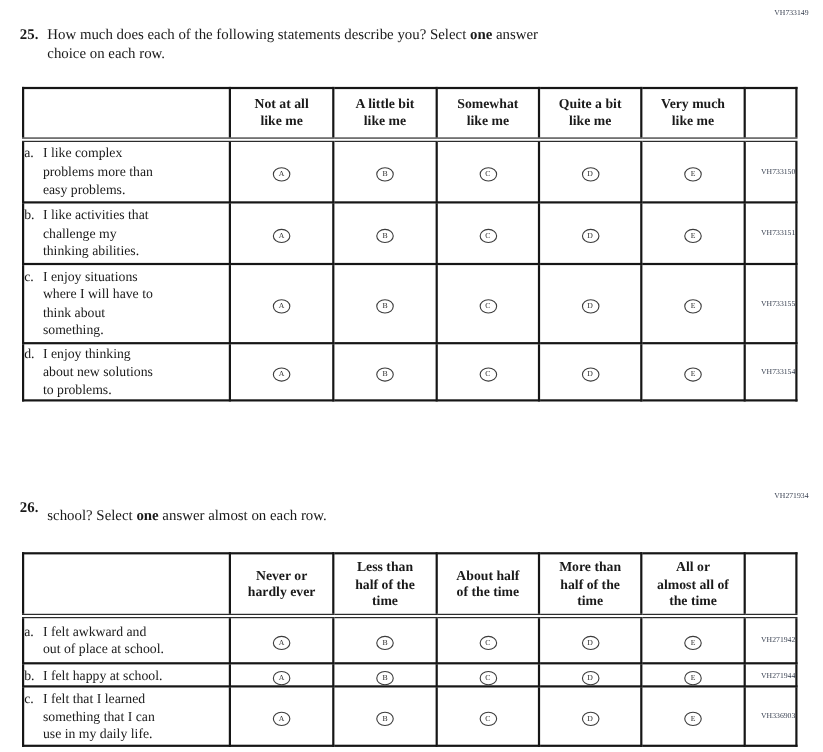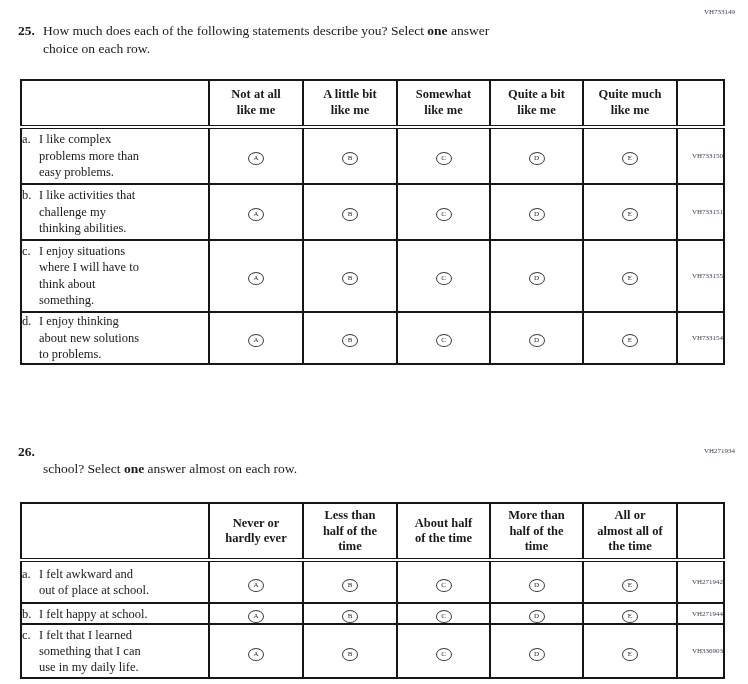--- a/index.html
+++ b/index.html
@@ -13,21 +13,21 @@
   .page{position:relative;width:748px;height:648px;}
   .qblock{position:relative;}
   .acc-code{
     position:absolute;right:13px;
     font-size:7px;letter-spacing:0;color:#3a4252;
   }
   #q25 .acc-code{top:8px;}
   #q26 .acc-code{top:34px;}
   .qline{display:flex;margin-left:18px;font-size:13.5px;line-height:1.32;}
   #q25 .qline{padding-top:22px;}
-  #q26 .qline{padding-top:30px;}
+  #q26 .qline{padding-top:30px;align-items:center;}
   .qnum{font-weight:bold;width:25px;flex:0 0 25px;}
   .qtext{max-width:600px;}
   .bold-word{font-weight:bold;}
   table.grid{
     border-collapse:collapse;
     margin-left:20px;
     table-layout:fixed;
   }
   #q25 table.grid{margin-top:21px;}
   #q26 table.grid{margin-top:24px;}
@@ -100,21 +100,21 @@
           <tr class="head">
         <td></td>
         <td>Not at all
 like me</td>
         <td>A little bit
 like me</td>
         <td>Somewhat
 like me</td>
         <td>Quite a bit
 like me</td>
-        <td>Quite much
+        <td>Very much
 like me</td>
         <td></td>
       </tr>
       <tr class="r0">
         <td class="stmt">
           <div class="stmt-flex">
             <span class="stmt-letter">a.</span>
             <span class="stmt-text">I like complex
 problems more than
 easy problems.</span>

